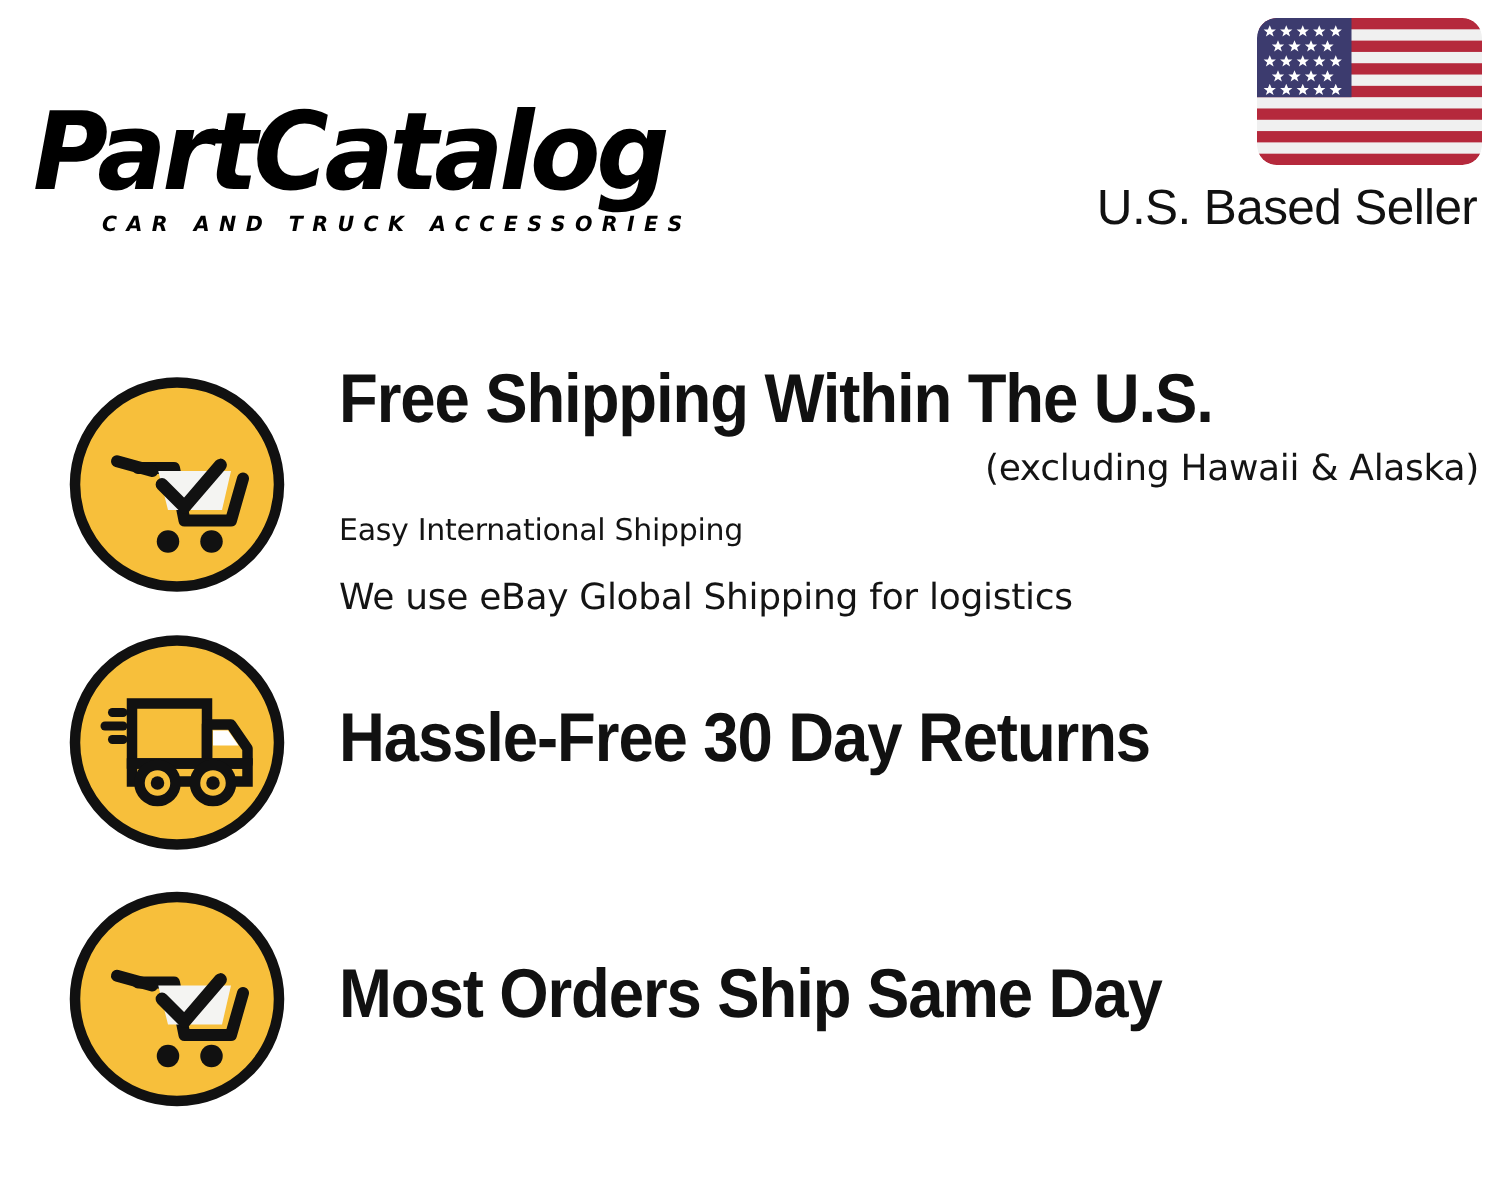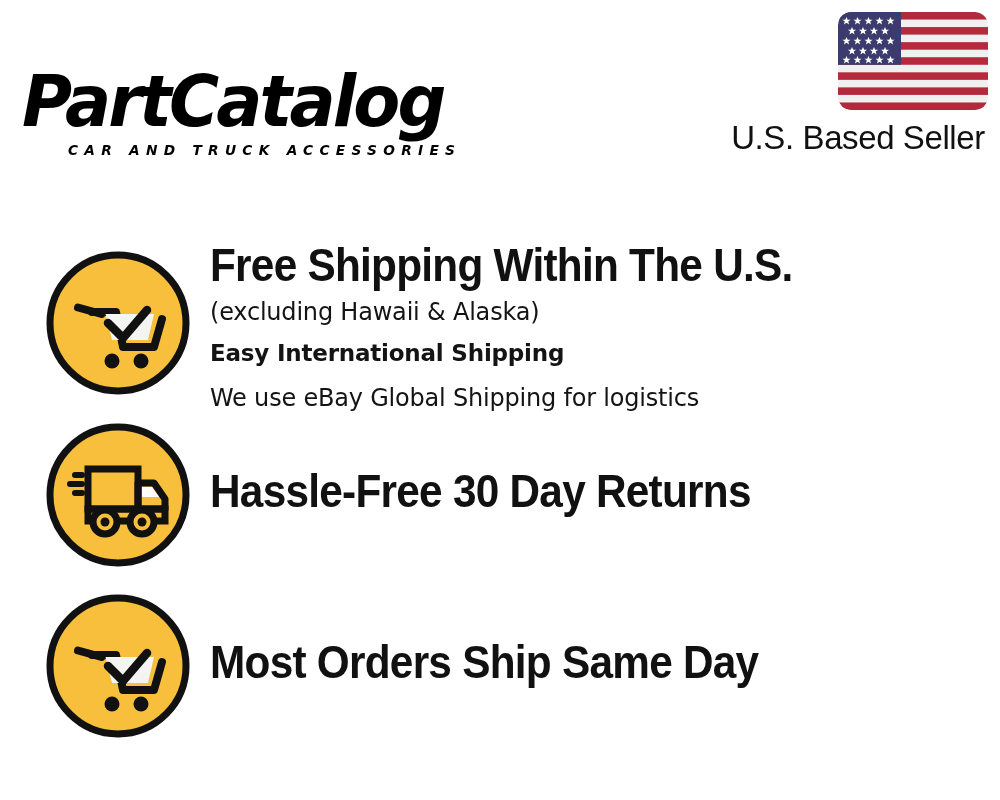--- a/index.html
+++ b/index.html
@@ -101,21 +101,21 @@
     position: absolute;
     left: 44px;
     top: 0px;
     width: 148px;
     height: 148px;
   }
   .feature-icon-circle svg { display: block; }
 
   .feature-text {
     position: absolute;
-    left: 210px;
+    left: 226px;
     top: 0px;
     width: 760px;
   }
 
   .feature-headline {
     font-family: "Liberation Sans", sans-serif;
     font-weight: bold;
     font-size: 46px;
     line-height: 52px;
     letter-spacing: -0.8px;
@@ -127,27 +127,27 @@
   .feature-sub {
     font-family: "DejaVu Sans", sans-serif;
     font-weight: normal;
     font-size: 24px;
     line-height: 33px;
     letter-spacing: -0.2px;
     color: #141414;
     white-space: nowrap;
   }
   .feature-sub.strong {
-    font-weight: bold;
-    font-size: 23px;
+    font-weight: normal;
+    font-size: 20px;
   }
 
   
   #feature-row-0 .feature-headline { margin-top: -10px; }
-  #feature-row-0 .feature-sub-1 { margin-top: 5px; }
+  #feature-row-0 .feature-sub-1 { margin-top: 5px; text-align: right; }
   #feature-row-0 .feature-sub-2 { margin-top: 8px; }
   #feature-row-0 .feature-sub-3 { margin-top: 12px; }
 
   #feature-row-1 .feature-headline { margin-top: 44px; }
   #feature-row-2 .feature-headline { margin-top: 44px; }
 </style>
 </head>
 <body>
 
 <div id="brand-logo">

